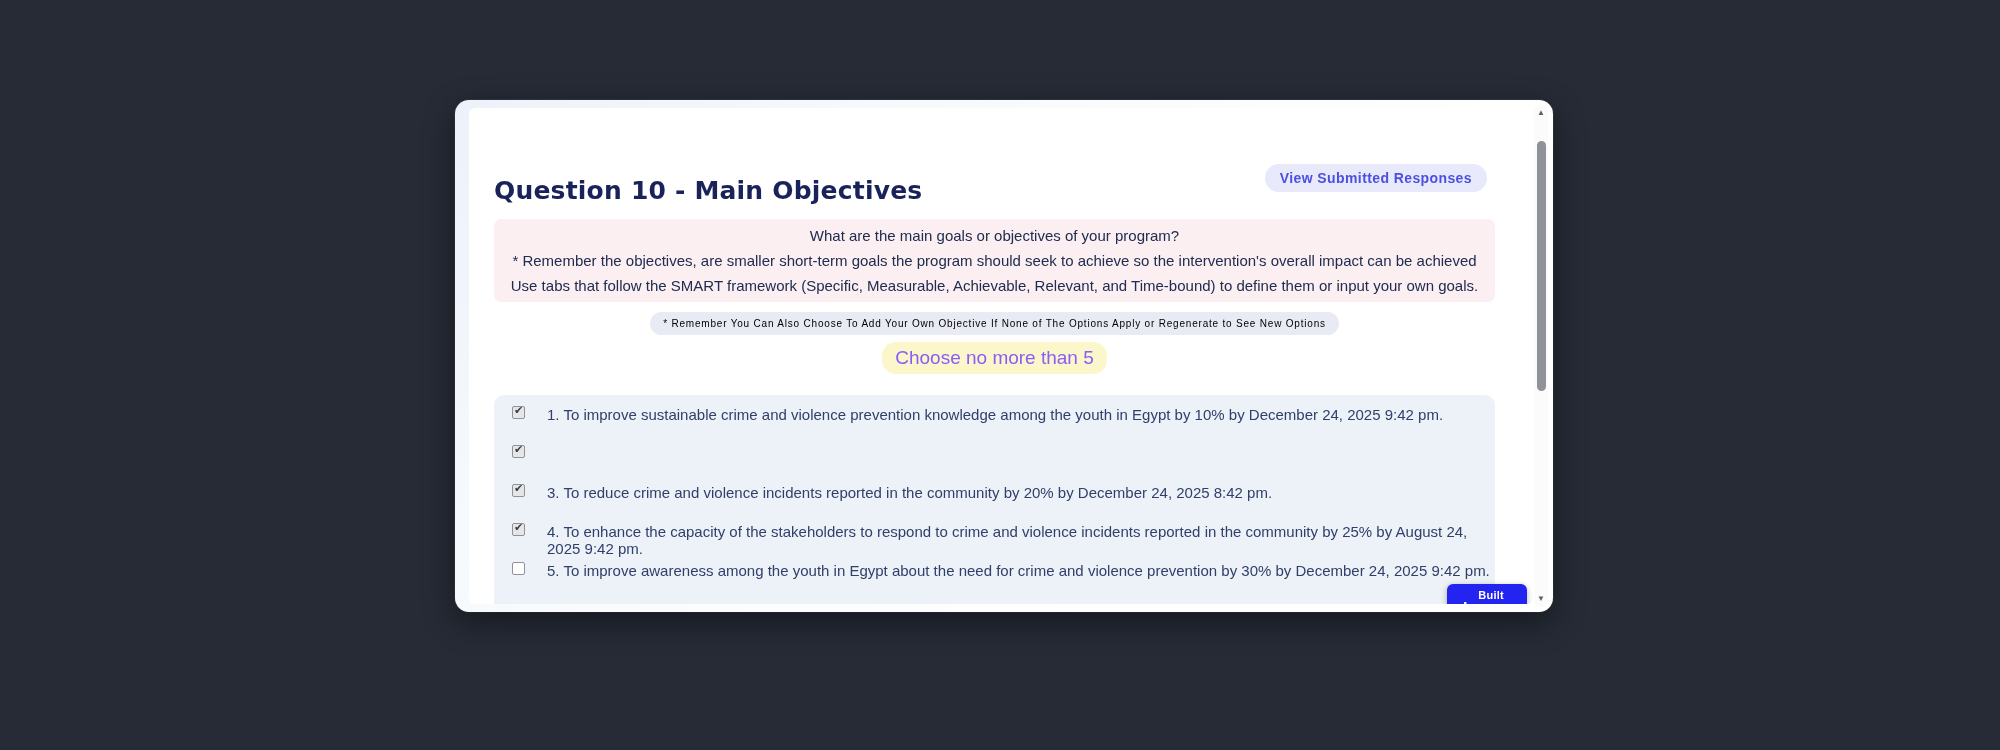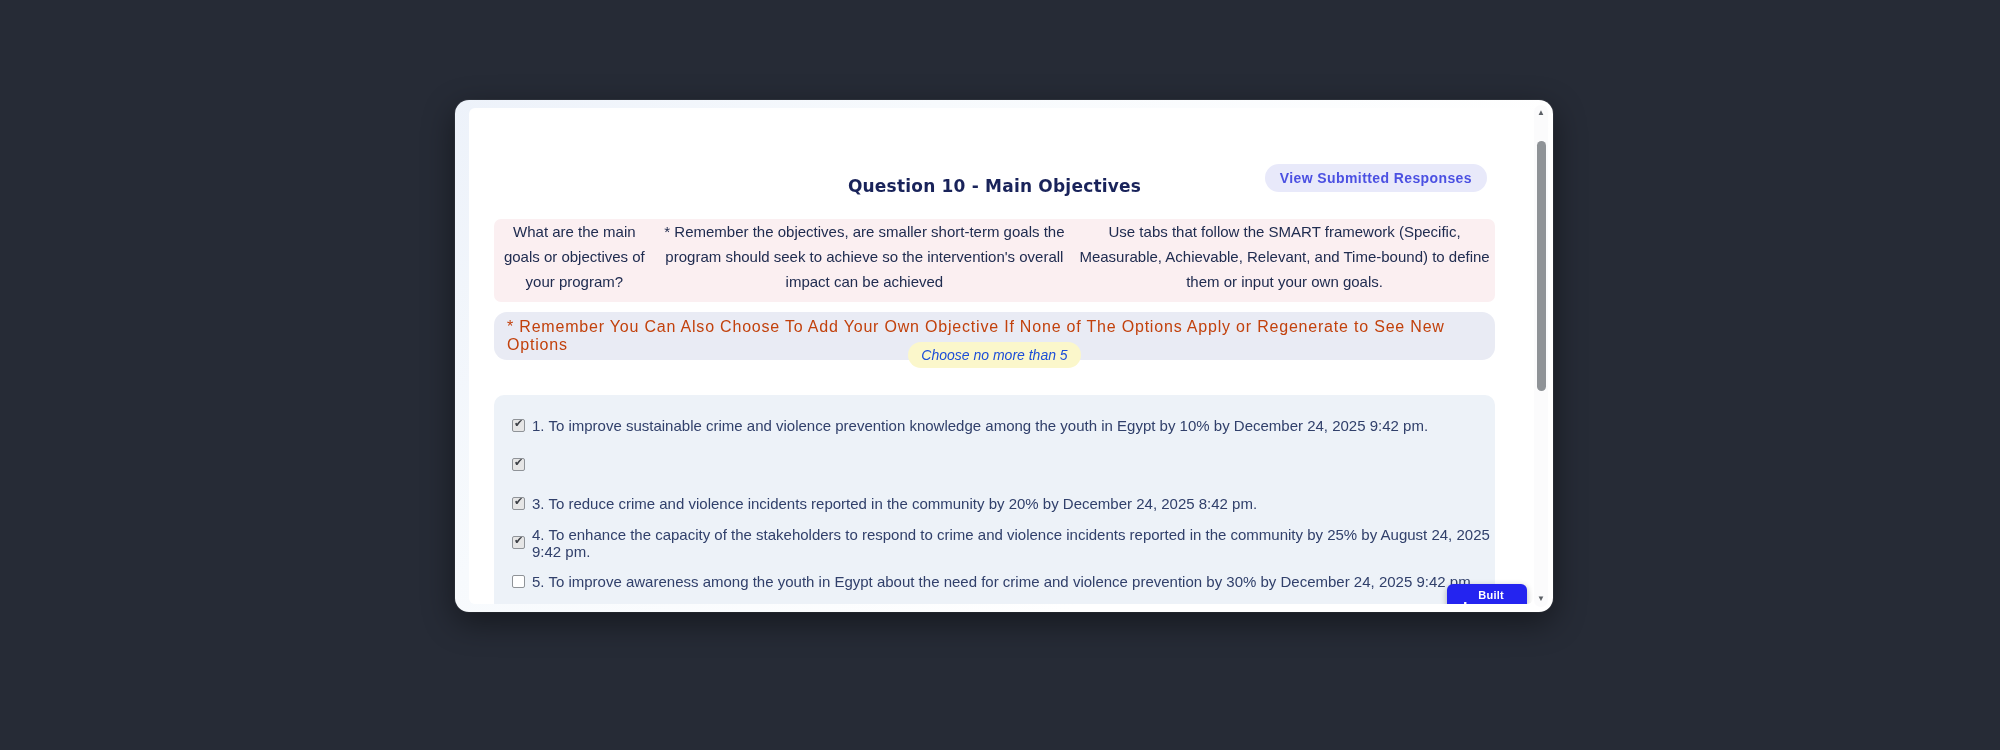--- a/index.html
+++ b/index.html
@@ -23,50 +23,50 @@
   .content{position:absolute;left:25px;top:0;width:1001px;height:100%;}
 
   .responses-pill{
     position:absolute;top:18px;right:8px;
     background:#e8e9fa;color:#4b50e2;
     font-size:14px;font-weight:bold;letter-spacing:0.4px;
     padding:6px 15px;border-radius:16px;cursor:pointer;margin-top:38px;
   }
   .page-title{
     position:absolute;top:68px;left:0;width:100%;
-    text-align:center;
+    text-align:left;
     font-family:"DejaVu Sans", sans-serif;
-    font-size:17px;font-weight:bold;color:#19235a;letter-spacing:0.2px;
+    font-size:25px;font-weight:bold;color:#19235a;letter-spacing:0.2px;
   }
   .intro-box{
     position:absolute;top:111px;left:0;width:1001px;height:83px;
     background:#fbeff1;border-radius:7px;
-    display:flex;flex-direction:row;justify-content:center;
+    display:flex;flex-direction:column;justify-content:center;
     text-align:center;color:#202c50;font-size:15px;line-height:25px;
   }
   .note-row,.limit-row{position:absolute;left:0;width:100%;display:flex;justify-content:center;}
   .note-row{top:204px;}
   .note-pill{
-    background:#e9ebf4;color:#c2410c;
-    font-size:16px;letter-spacing:0.8px;
+    background:#e9ebf4;color:#000000;
+    font-size:10px;letter-spacing:0.8px;
     padding:6px 13px;border-radius:13px;
   }
   .limit-row{top:234px;}
   .limit-pill{
-    background:#fbf7cb;color:#1d4ed8;
-    font-size:14px;
-    padding:5px 13px;border-radius:14px;font-style:italic;
+    background:#fbf7cb;color:#8b5cf6;
+    font-size:19px;
+    padding:5px 13px;border-radius:14px;
   }
   .objectives-box{
     position:absolute;top:287px;left:0;width:1001px;height:400px;
     background:#edf2f8;border-radius:10px;
     padding:11px 0 0 18px;box-sizing:border-box;
   }
   .objective-row{
-    height:39px;display:flex;align-items:center;cursor:pointer;
+    height:39px;display:flex;cursor:pointer;gap:15px;
   }
   .cb{
     width:13px;height:13px;flex:0 0 13px;margin-right:7px;
     background:#ffffff;border:1px solid #8f9398;border-radius:2px;
     box-sizing:border-box;position:relative;
   }
   .cb.checked{background:#e6e6e6;}
   .cb.checked::after{
     content:"\2714";
     position:absolute;left:1px;top:-3px;

